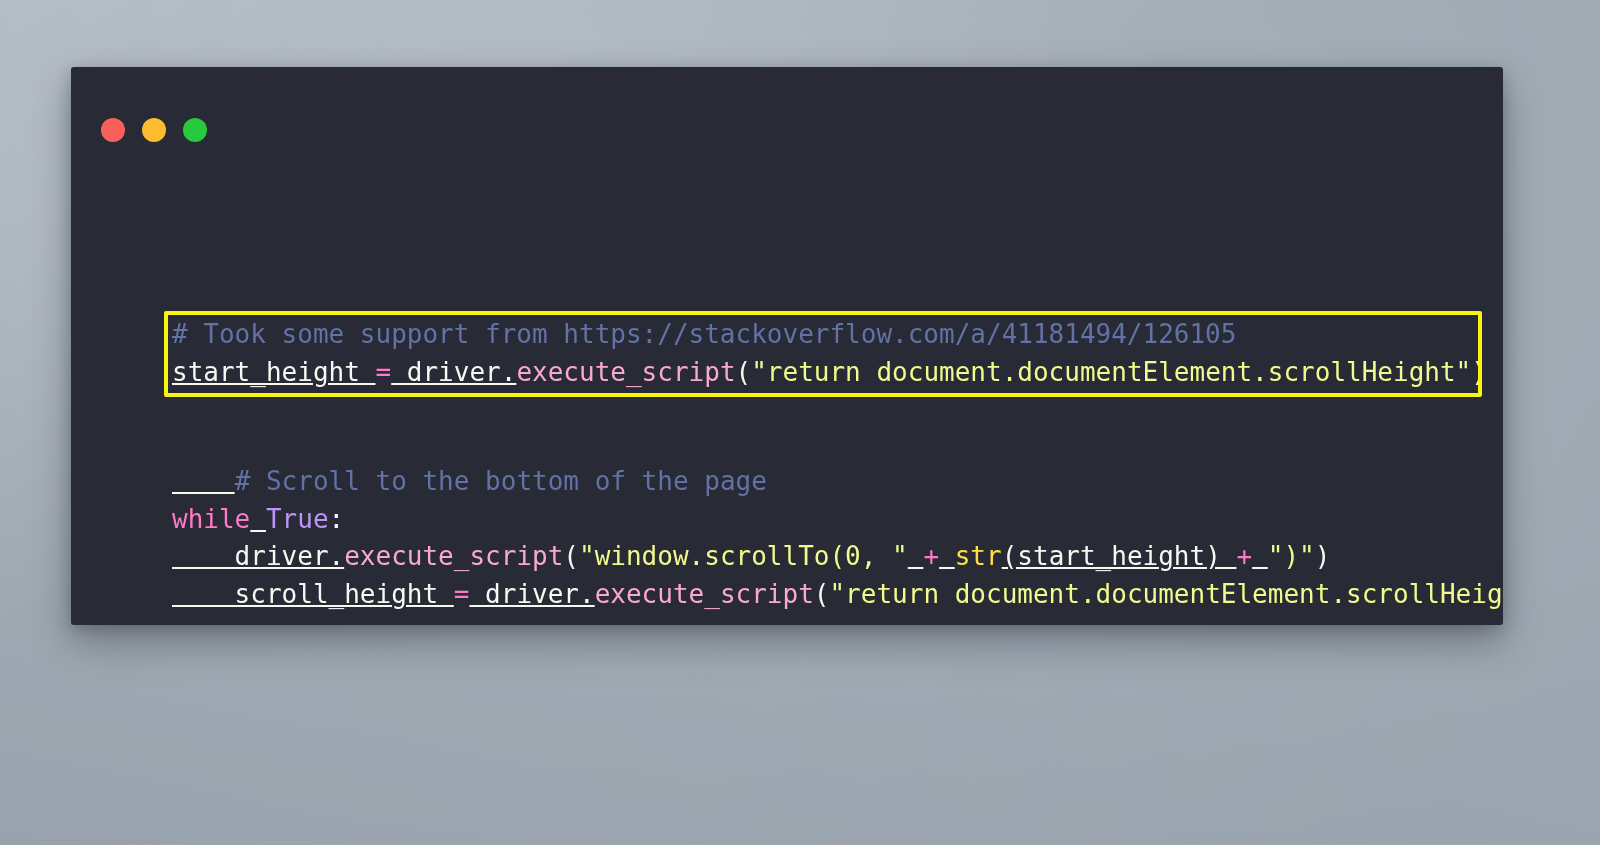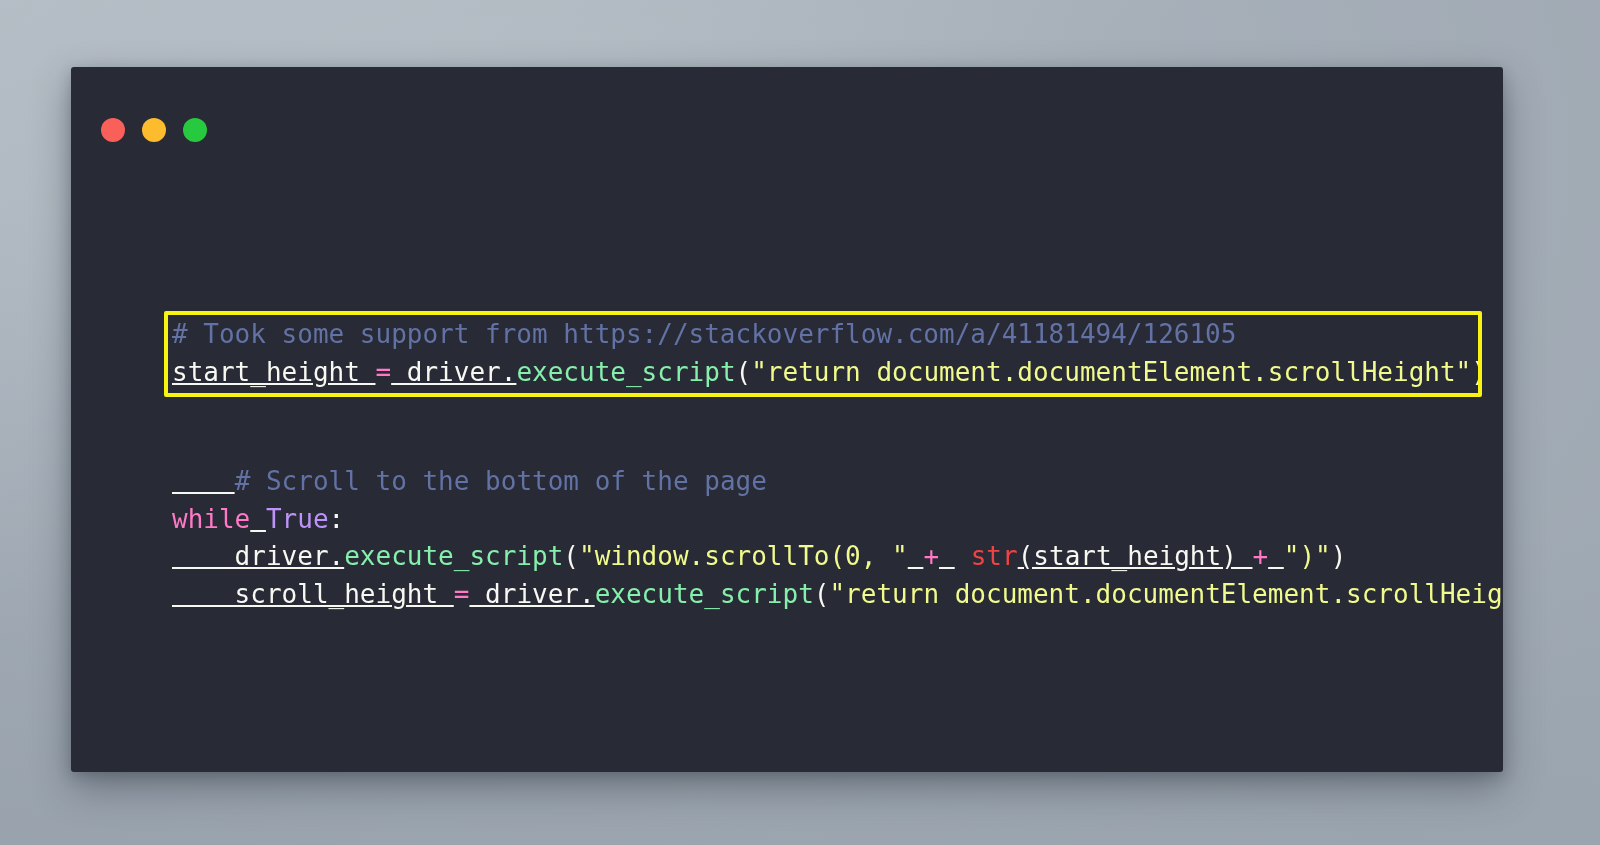--- a/index.html
+++ b/index.html
@@ -25,21 +25,21 @@
       linear-gradient(152deg, rgba(190,198,206,0.55) 0%, rgba(168,177,186,0.0) 38%),
       linear-gradient(12deg, rgba(140,150,162,0.40) 0%, rgba(160,170,180,0.0) 55%);
     pointer-events: none;
   }
 
   #window {
     position: absolute;
     left: 71px;
     top: 67px;
     width: 1432px;
-    height: 705px;
+    height: 558px;
     background: #282a36;
     border-radius: 3px;
     box-shadow: 0 16px 38px rgba(40,48,58,0.42), 0 4px 14px rgba(40,48,58,0.25);
     overflow: hidden;
   }
 
   #titlebar {
     height: 86px;
     padding: 40px 0 0 30px;
     display: flex;
@@ -67,27 +67,27 @@
     line-height: 37.8px;
     white-space: pre;
     color: #f8f8f2;
     letter-spacing: 0px;
   }
   .code-line.blank { color: transparent; }
 
   
   .c-comment { color: #6272a4; }
   .c-plain   { color: #f8f8f2; text-decoration: underline; }
-  .c-func    { color: #86efac; }
+  .c-func    { color: #f9a8d4; }
   .c-string  { color: #f1fa8c; }
   .c-op      { color: #ff79c6; }
   .c-kw      { color: #ff79c6; }
   .c-const   { color: #bd93f9; }
   .c-num     { color: #bd93f9; }
-  .c-builtin { color: #ef4444; margin-left: 16px; }
+  .c-builtin { color: #fde047; }
   .c-punct   { color: #f8f8f2; }
 
   #highlight-box {
     position: absolute;
     left: 93px;
     top: 158px;
     width: 1318px;
     height: 86px;
     border: 4px solid #f7f313;
     border-radius: 2px;

